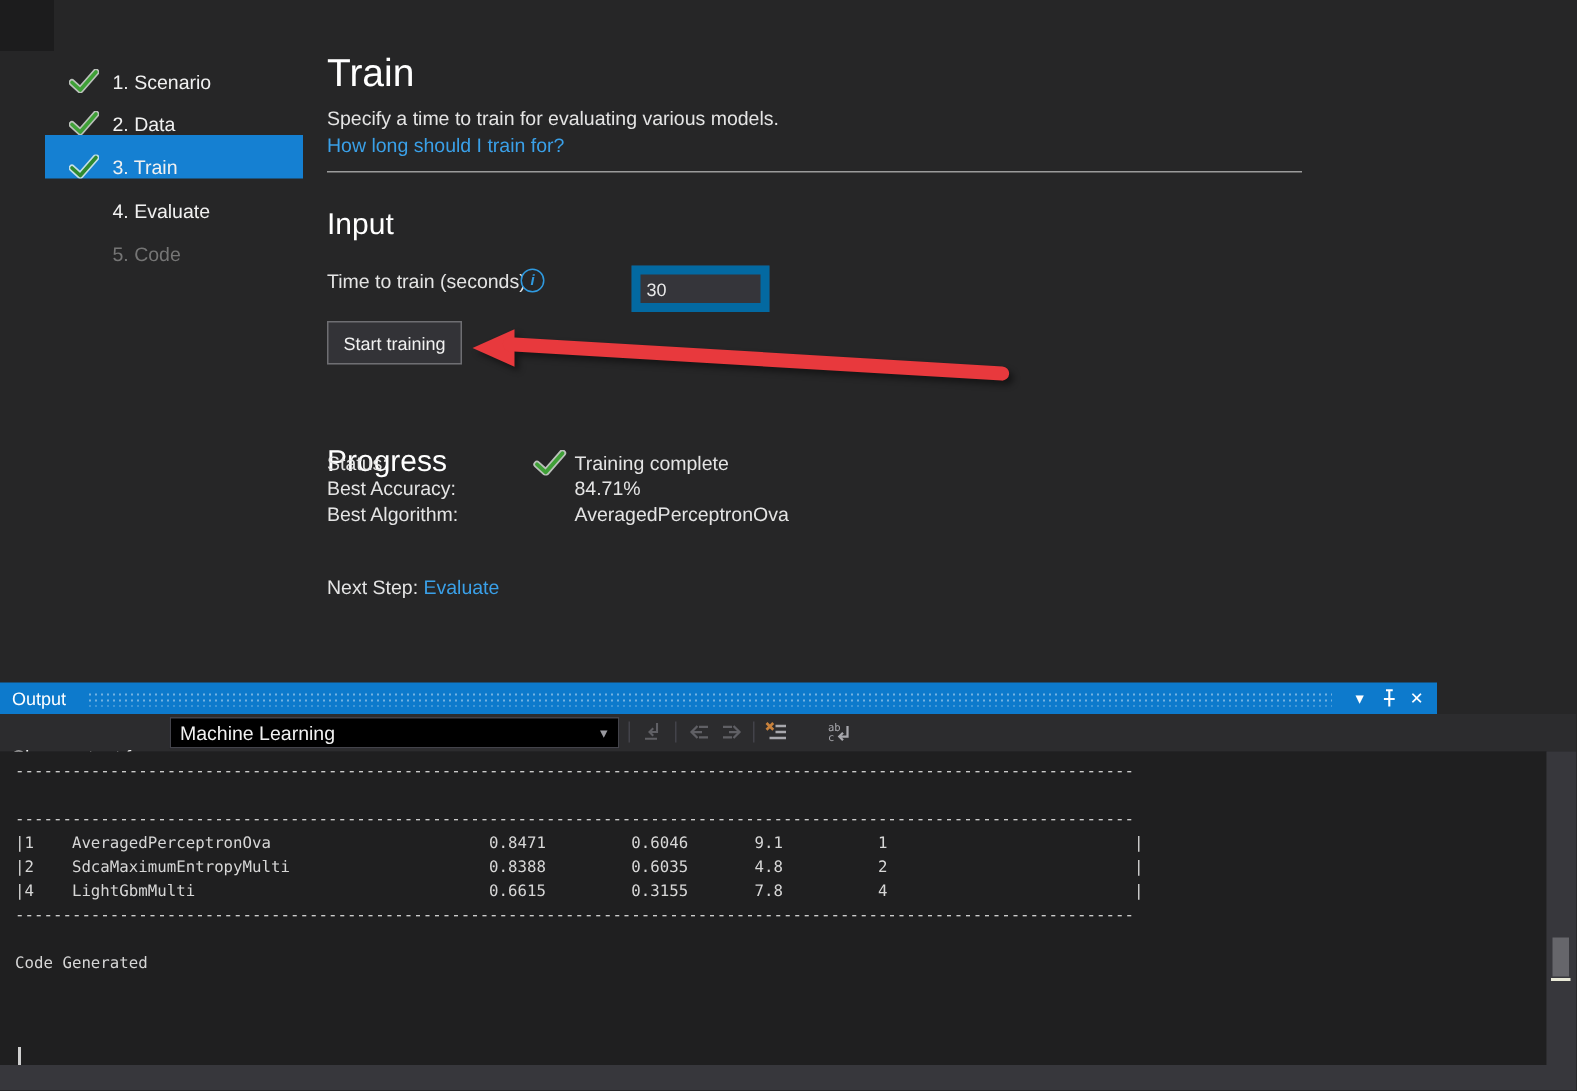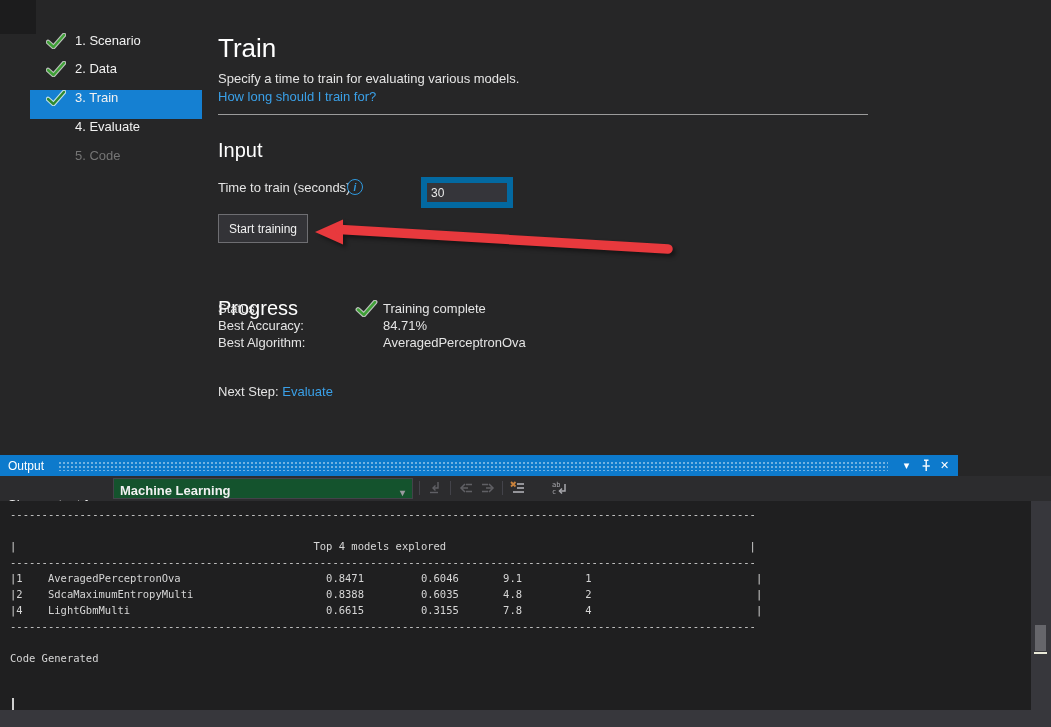--- a/index.html
+++ b/index.html
@@ -2,21 +2,21 @@
 <html><head>
 <meta charset="utf-8">
 <style>
   html,body{margin:0;padding:0;}
   body{width:1051px;height:727px;overflow:hidden;background:#262627;
        font-family:"Liberation Sans",sans-serif;color:#dcdcdc;}
   .app{position:relative;width:1051px;height:727px;background:#262627;}
   .corner{position:absolute;left:0;top:0;width:36px;height:34px;background:#1c1c1d;}
 
   
-  .step{position:absolute;left:30px;width:172px;height:29px;display:flex;align-items:flex-start;cursor:default;}
+  .step{position:absolute;left:30px;width:172px;height:29px;display:flex;align-items:flex-end;cursor:default;}
   .step .chk{width:20px;height:16px;margin-left:16px;flex:0 0 20px;}
   .step .lbl{margin-left:9px;font-size:13px;color:#f1f1f1;}
   .step.active{background:#1580d2;}
   .step.disabled .lbl{color:#757575;}
 
   
   .main-title{position:absolute;left:218px;top:33px;font-size:26px;font-weight:400;color:#ffffff;}
   .desc{position:absolute;left:218px;top:71px;font-size:13px;color:#e4e4e4;}
   .help-link{position:absolute;left:218px;top:89px;font-size:13px;color:#3aa0e8;text-decoration:none;cursor:pointer;}
   .divider{position:absolute;left:218px;top:114px;width:650px;height:1px;background:#9b9b9b;}
@@ -42,22 +42,22 @@
            display:flex;align-items:center;}
   .out-title{color:#ffffff;font-size:12px;margin-left:8px;white-space:nowrap;}
   .dots{flex:1;height:11px;margin:0 10px 0 14px;
         background-image:radial-gradient(rgba(255,255,255,.42) .8px,transparent .9px);
         background-size:4px 4px;background-position:0 1px;}
   .bar-btn{width:17px;height:17px;display:flex;align-items:center;justify-content:center;
         color:#ffffff;font-size:11px;cursor:pointer;margin-right:2px;}
   .bar-btn:last-child{margin-right:5px;}
   .out-toolbar{position:absolute;left:0;top:476px;width:1051px;height:25px;background:#2c2c2e;}
   .sof-label{position:absolute;left:8px;top:21px;font-size:13px;color:#f1f1f1;}
-  .combo{position:absolute;left:113px;top:2px;width:298px;height:19px;background:#14532d;
-        border:1px solid #43434a;display:flex;align-items:flex-end;cursor:pointer;font-weight:bold;}
+  .combo{position:absolute;left:113px;top:2px;width:298px;height:19px;background:#000000;
+        border:1px solid #43434a;display:flex;align-items:center;cursor:pointer;}
   .combo .val{font-size:13px;color:#f1f1f1;margin-left:6px;flex:1;}
   .combo .car{color:#9a9aa0;font-size:10px;margin-right:7px;}
   .tsep{position:absolute;top:5px;width:1px;height:14px;background:#43434a;}
   .tbtn{position:absolute;top:2px;width:22px;height:20px;display:flex;align-items:center;justify-content:center;cursor:pointer;}
 
   .console{position:absolute;left:0;top:501px;width:1031px;height:209px;background:#1f1f20;overflow:hidden;}
   .cline{font-family:"DejaVu Sans Mono",monospace;font-size:10.5px;line-height:16px;height:16px;
         white-space:pre;color:#d6d6d6;margin-left:10px;}
   .console-pad{height:5px;}
   .caret{position:absolute;left:12px;top:197px;width:2px;height:13px;background:#cfcfcf;}
@@ -221,21 +221,20 @@
             <path d="M11 8.5 L8.5 11 L11 13.5"></path>
         </g>
       </svg>
     </div>
   </div>
 
   <div class="console">
     <div class="console-pad"></div>
     <div class="cline">----------------------------------------------------------------------------------------------------------------------</div>
     <div class="cline"></div>
-    <div class="cline">|                                               Top 4 models explored                                                |</div>
     <div class="cline">----------------------------------------------------------------------------------------------------------------------</div>
     <div class="cline">|1    AveragedPerceptronOva                       0.8471         0.6046       9.1          1                          |</div>
     <div class="cline">|2    SdcaMaximumEntropyMulti                     0.8388         0.6035       4.8          2                          |</div>
     <div class="cline">|4    LightGbmMulti                               0.6615         0.3155       7.8          4                          |</div>
     <div class="cline">----------------------------------------------------------------------------------------------------------------------</div>
     <div class="cline"></div>
     <div class="cline">Code Generated</div>
     <div class="cline"></div>
     <div class="caret"></div>
   </div>

